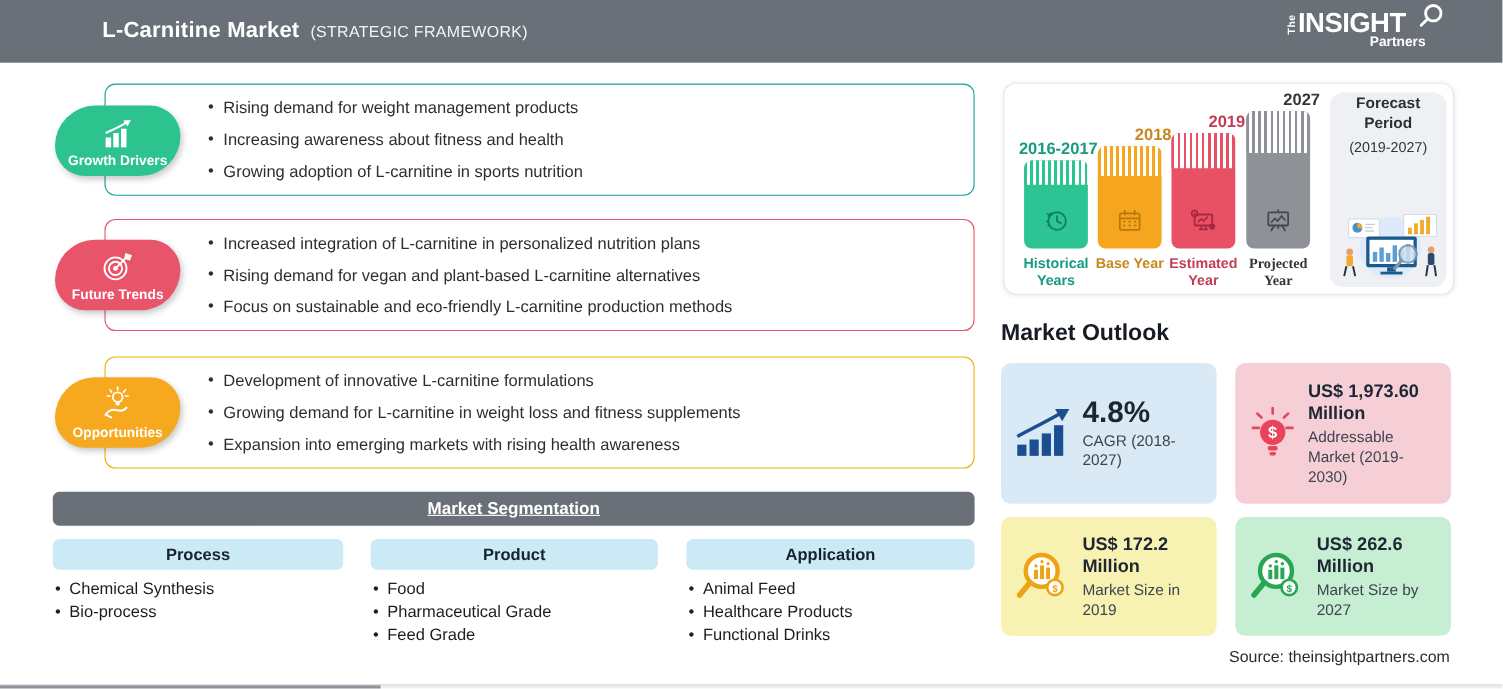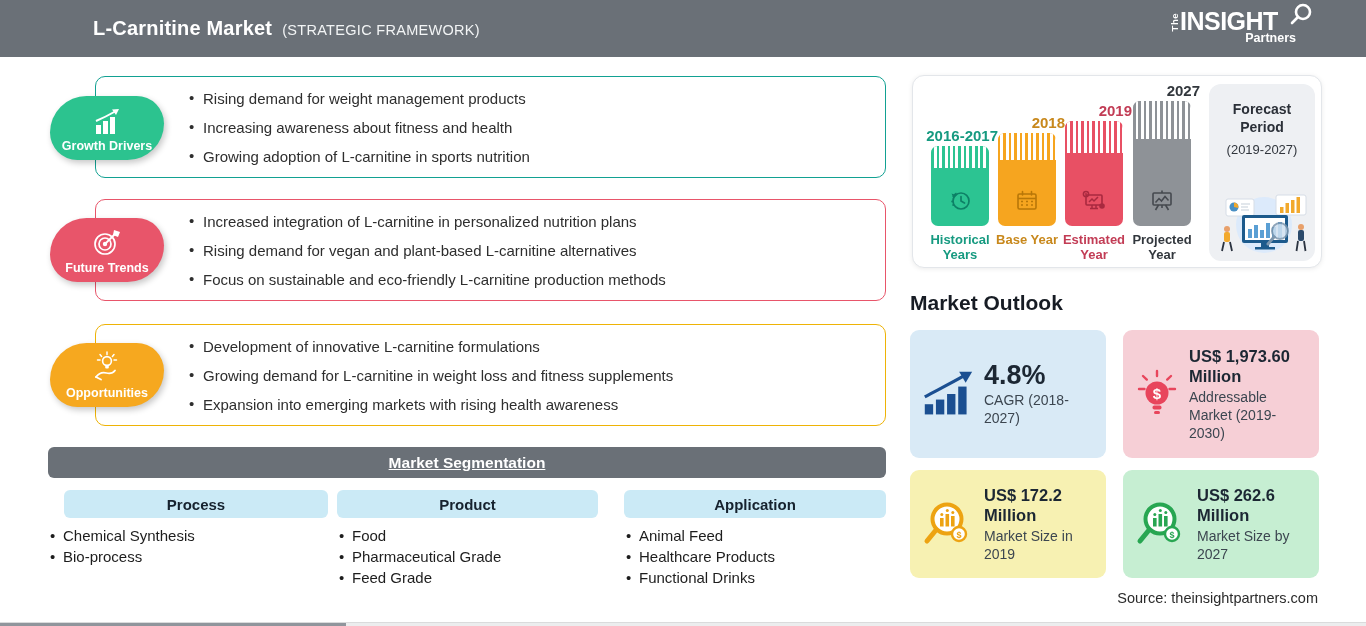--- a/index.html
+++ b/index.html
@@ -41,21 +41,21 @@
   .badge .b-label { color:#fff; font-size:12.5px; font-weight:bold; }
   .badge svg { margin-bottom:2px; }
 
   
   .seg-bar { position:absolute; left:48px; top:447px; width:838px; height:31px;
              background:#6a7077; border-radius:6px; display:flex; align-items:center;
              justify-content:center; color:#fff; font-size:15.5px; font-weight:bold;text-decoration:underline; }
   .seg-head { position:absolute; top:490px; height:28px; background:#cbeaf6; border-radius:6px;
               display:flex; align-items:center; justify-content:center;
               font-size:15px; font-weight:bold; color:#16222e; }
-  .seg-head.process { left:48px;  width:264px;margin-left:16px; }
+  .seg-head.process { left:48px;  width:264px; }
   .seg-head.product { left:337px; width:261px; }
   .seg-head.application { left:624px; width:262px; }
   .seg-list { position:absolute; top:525px; list-style:none; }
   .seg-list.process { left:50px; }
   .seg-list.product { left:339px; }
   .seg-list.application { left:626px; }
   .seg-list li { position:relative; padding-left:13px; font-size:15px; color:#1d1d1d;
                  line-height:21px; }
   .seg-list li::before { content:"•"; position:absolute; left:0; color:#1d1d1d; }
 
@@ -65,21 +65,21 @@
                 box-shadow:0 1px 5px rgba(0,0,0,.08); }
   .tbar { position:absolute; border-radius:7px; }
   .tbar .stripes { position:absolute; left:0; top:0; width:100%;
                    border-radius:7px 7px 0 0; }
   .tbar svg { position:absolute; left:50%; transform:translateX(-50%); bottom:12px; }
   .ylabel { position:absolute; font-size:15px; font-weight:bold; text-align:right; width:76px; }
   .caption { position:absolute; top:156px; width:66px; text-align:center;
              font-size:13px; font-weight:bold; line-height:15px; }
   .forecast { position:absolute; left:296px; top:8px; width:106px; height:177px;
               background:#eef0f3; border-radius:12px; display:flex; flex-direction:column;
-              align-items:center; padding-top:16px; }
+              align-items:center; padding-top:0; }
   .forecast .f-title { font-size:14px; font-weight:bold; color:#2b3038; text-align:center;
                        line-height:18px; width:70px; }
   .forecast .f-range { font-size:13px; color:#30353c; margin-top:6px; }
   .forecast svg { margin-top:auto; margin-bottom:6px; }
 
   
   .mo-title { position:absolute; left:910px; top:291px; font-size:21px; font-weight:bold;
               color:#171c24; }
   .mo-card { position:absolute; width:196px; border-radius:9px; display:flex;
              align-items:center; padding:10px 12px; gap:10px; }
@@ -257,21 +257,21 @@
         <path d="M14 2.5 V5" stroke="#45494f" stroke-width="1.6"></path>
         <rect x="5" y="5" width="18" height="12" rx="1" fill="none" stroke="#45494f" stroke-width="1.6"></rect>
         <path d="M7.5 14.5 l3.5-4 2.5 2.5 3.5-4.5 3.5 4" fill="none" stroke="#45494f" stroke-width="1.5"></path>
         <path d="M10.5 17 l-3 5 M17.5 17 l3 5 M14 17 v3" stroke="#45494f" stroke-width="1.6"></path>
       </svg>
     </div>
 
     <span class="caption" style="left:14px;color:#169a80;">Historical Years</span>
     <span class="caption" style="left:81px;color:#c8881c;">Base Year</span>
     <span class="caption" style="left:148px;color:#c23c55;">Estimated Year</span>
-    <span class="caption" style="left:216px;color:#32373d;">Projected Year</span>
+    <span class="caption" style="left:216px;color:#32373d;font-family:Liberation Serif, serif;">Projected Year</span>
 
     <div class="forecast">
       <span class="f-title">Forecast Period</span>
       <span class="f-range">(2019-2027)</span>
       <svg width="96" height="66" viewBox="0 0 96 66">
         <circle cx="50" cy="36" r="28" fill="#dceafb"></circle>
         <rect x="12" y="10" width="28" height="17" rx="2" fill="#ffffff" stroke="#d6dde6"></rect>
         <circle cx="20" cy="18" r="4.5" fill="#4a90c4"></circle>
           <path d="M20 18 L20 13.5 A4.5 4.5 0 0 1 24.3 19 Z" fill="#f2a92c"></path>
         <path d="M27 15h9M27 18h7M27 21h8" stroke="#c6cfd9" stroke-width="1.2"></path>

